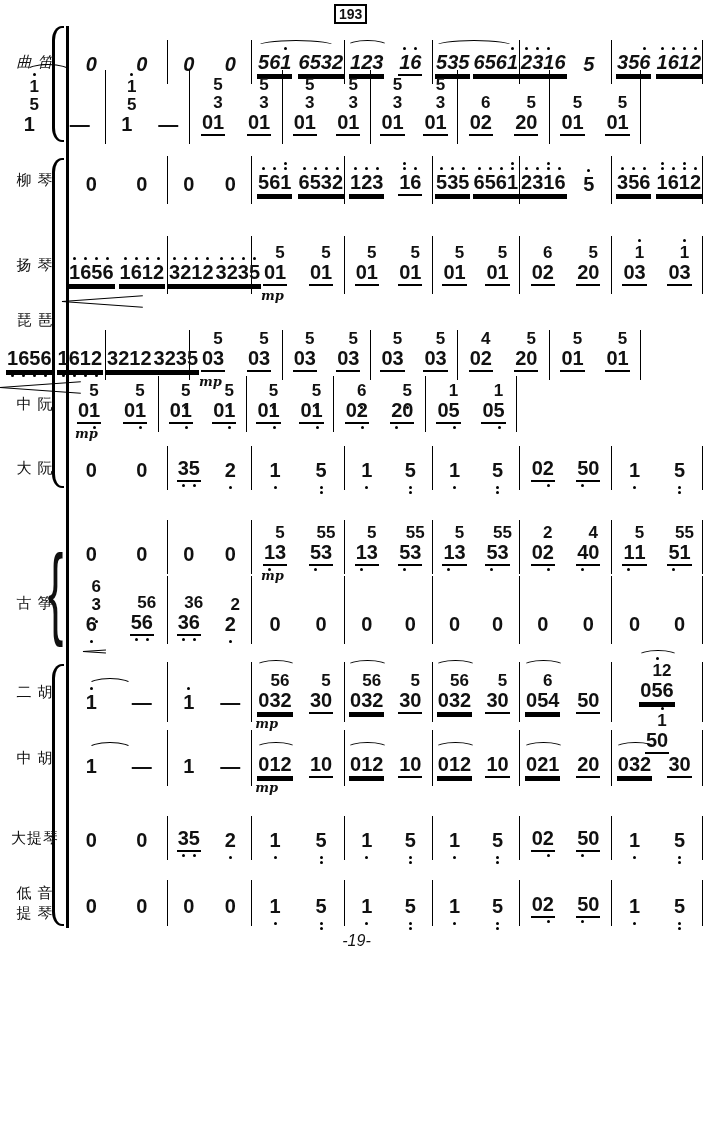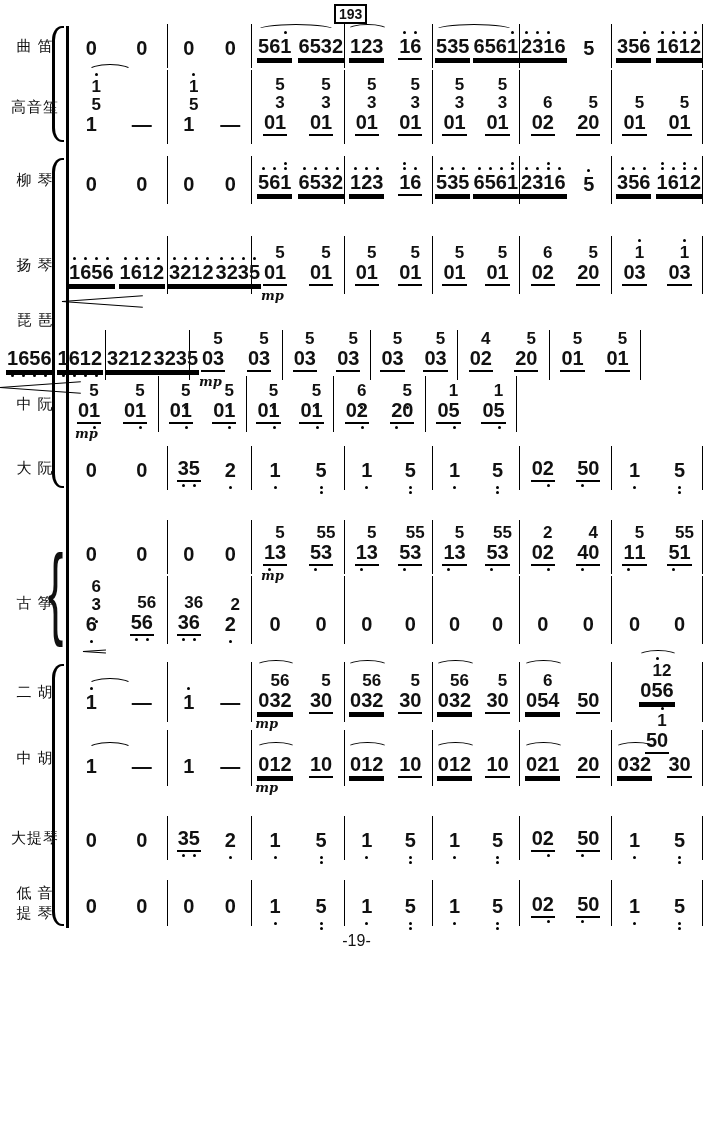--- a/index.html
+++ b/index.html
@@ -1,21 +1,21 @@
 <!DOCTYPE html>
 <html><head>
 <meta charset="utf-8">
 <style>
   html,body{margin:0;padding:0;background:#fff;}
   .page{position:relative;width:713px;height:1122px;background:#fff;color:#111;
         font-family:"Liberation Sans",sans-serif;overflow:hidden;}
   .rehearsal{position:absolute;left:334px;top:4px;border:2px solid #000;
         padding:0 3px;font-weight:700;font-size:14px;line-height:16px;background:#fff;}
   .sysline{position:absolute;left:66px;top:26px;width:3px;height:902px;background:#000;}
-  .pageno{position:absolute;left:0;right:0;top:932px;text-align:center;font-size:16px;}
+  .pageno{position:absolute;left:0;right:0;top:932px;text-align:center;font-size:16px;font-style:italic;}
   .row{position:absolute;left:4px;display:flex;}
   .label{width:62px;display:flex;flex-direction:column;justify-content:center;
         align-items:center;font-size:15px;line-height:1.35;letter-spacing:1px;white-space:pre;}
   .measures{display:flex;height:100%;}
   .measure{height:100%;display:flex;border-right:1.5px solid #000;box-sizing:border-box;}
   .beat{flex:1;display:flex;align-items:flex-end;justify-content:center;padding-bottom:8px;}
   .stack{position:relative;display:flex;flex-direction:column;align-items:center;}
   .al{font-size:17px;font-weight:700;line-height:1.05;transform:translateX(5px);}
   .grp{font-size:20px;font-weight:700;line-height:1.0;padding:0 1px 2px;white-space:nowrap;}
   .u1{border-bottom:2px solid #000;}
@@ -46,21 +46,21 @@
 <div class="page">
   <div class="rehearsal">193</div>
   <div class="sysline"></div>
   <div id="braces">
       <div class="paren" style="top: 26px; height: 116px;"></div>
       <div class="paren" style="top: 158px; height: 330px;"></div>
       <div class="curly" style="top: 540px; height: 102px; font-size: 102px; line-height: 102px; transform: scaleX(0.45);">{</div>
       <div class="paren" style="top: 664px; height: 262px;"></div>
     </div>
   <div id="score">
-      <div class="row" style="top: 24px; height: 44px;">
+      <div class="row" style="top: 40px; height: 44px; font-style: italic;">
         <div class="label"><div>曲 笛</div></div>
         <div class="measures">
           <div class="measure" style="width: 102px;">
             <div class="beat">
               <div class="stack">
                 <div class="grp"><span class="n">0</span></div>
               </div>
             </div>
             <div class="beat">
               <div class="stack">
@@ -139,21 +139,20 @@
             </div>
             <div class="beat">
               <div class="stack">
                 <div class="grp u2"><span class="n">1<span class="d da0"></span></span><span class="n">6<span class="d da0"></span></span><span class="n">1<span class="d da0"></span></span><span class="n">2<span class="d da0"></span></span></div>
               </div>
             </div>
           </div>
         </div>
       </div>
       <div class="row" style="top: 70px; height: 74px;">
-        <div class="label"><div>高音笙</div></div>
         <div class="measures">
           <div class="measure" style="width: 102px;">
             <div class="beat">
               <div class="stack">
                 <div class="al"><span class="n">1<span class="d da0"></span></span></div>
                 <div class="al"><span class="n">5</span></div>
                 <div class="grp"><span class="n">1</span></div>
                 <div class="arc tie"></div>
               </div>
             </div>

